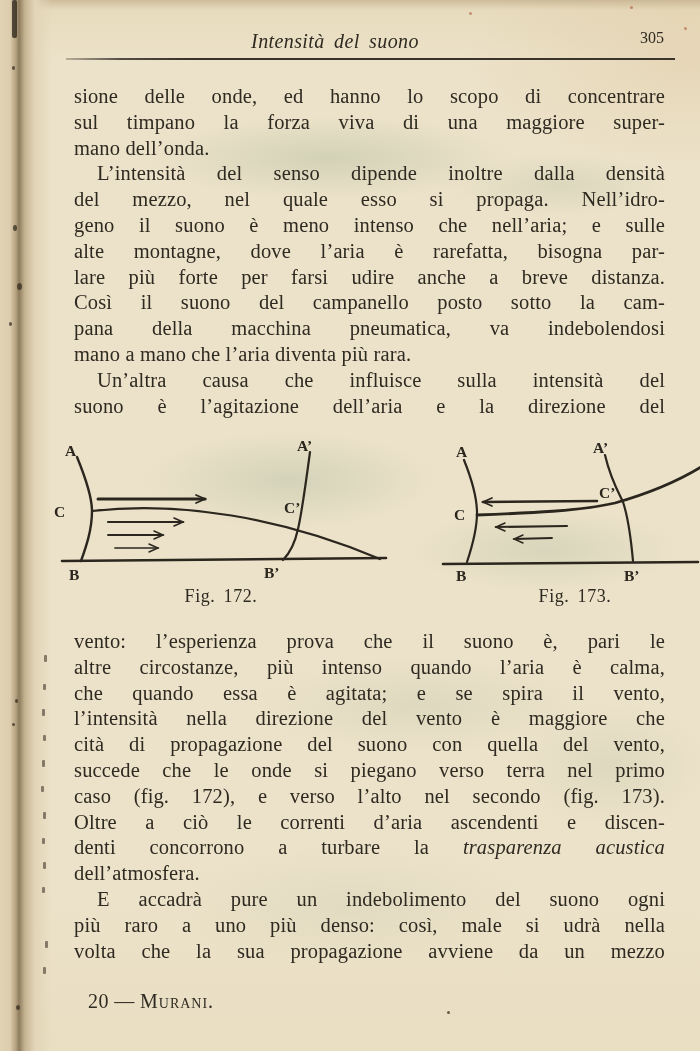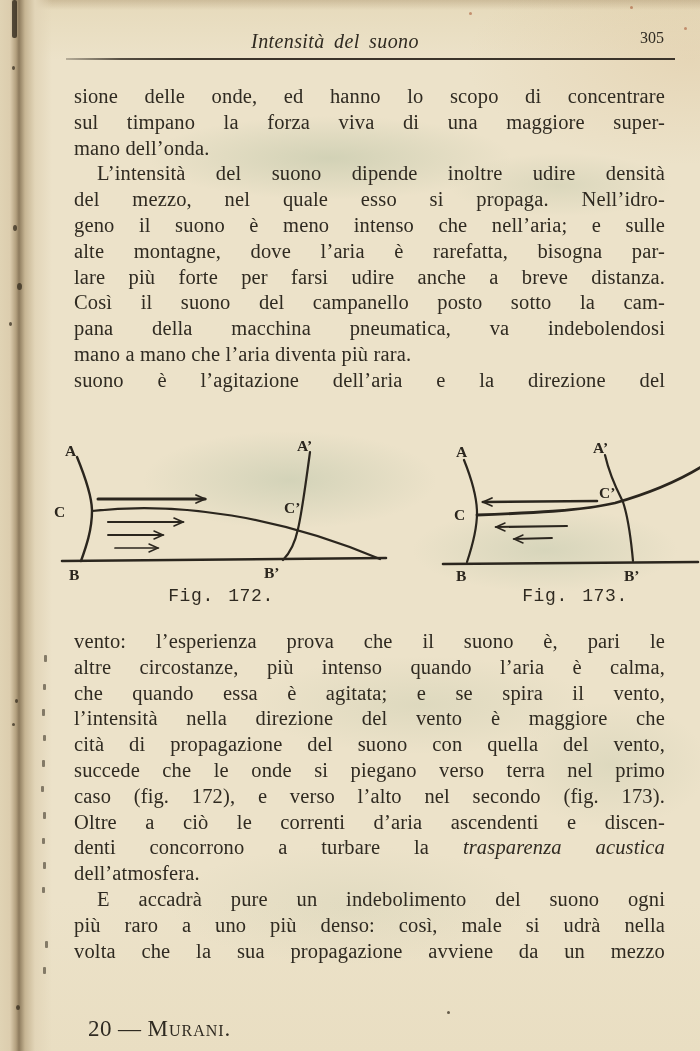--- a/index.html
+++ b/index.html
@@ -43,25 +43,25 @@
   .line{height:25.8px;text-align:justify;text-align-last:left;white-space:normal;}
   .line.just{text-align-last:justify;}
   .line.ind{text-indent:23px;}
 
   .figure-svg{position:absolute;}
   #fig172{left:50px;top:437px;}
   #fig173{left:440px;top:437px;}
   svg .stroke{stroke:#2b261e;fill:none;stroke-linecap:round;}
   svg text{font-family:"Liberation Serif","DejaVu Serif",serif;font-weight:700;font-size:15.5px;fill:#2b261e;}
   .fig-caption{position:absolute;top:586px;width:150px;text-align:center;font-size:18px;
-    letter-spacing:0.6px;word-spacing:3px;font-family:Liberation Mono, monospace;}
+    letter-spacing:0.6px;word-spacing:3px;}
   #cap172{left:146px;}
   #cap173{left:500px;}
 
-  .footer{position:absolute;left:88px;top:1016px;font-size:23px;letter-spacing:0.4px;}
+  .footer{position:absolute;left:88px;top:990px;font-size:20px;letter-spacing:0.4px;}
   .footer .sc{font-variant:small-caps;letter-spacing:1px;}
 </style>
 </head>
 <body>
 
 <div class="page" style="--paper: #ebe1c6; --ink: #2f2a21; --rule: #3b342a;">
 
   <div class="top-shade"></div>
   <div class="gutter"></div>
   <div class="gutter-topmark"></div>
@@ -90,28 +90,29 @@
   <div class="margin-mark" style="left:43px;top:967px;width:3px;height:7px;"></div>
 
   <div class="running-head">Intensità del suono</div>
   <div class="page-number">305</div>
   <div class="head-rule"></div>
 
   <div class="textblock" id="block1">
       <div class="line just">sione delle onde, ed hanno lo scopo di concentrare</div>
       <div class="line just">sul timpano la forza viva di una maggiore super-</div>
       <div class="line">mano dell’onda.</div>
-      <div class="line just ind">L’intensità del suono dipende inoltre udire densità</div>
+      <div class="line just ind">L’intensità del senso dipende inoltre dalla densità</div>
       <div class="line just">del mezzo, nel quale esso si propaga. Nell’idro-</div>
       <div class="line just">geno il suono è meno intenso che nell’aria; e sulle</div>
       <div class="line just">alte montagne, dove l’aria è rarefatta, bisogna par-</div>
       <div class="line just">lare più forte per farsi udire anche a breve distanza.</div>
       <div class="line just">Così il suono del campanello posto sotto la cam-</div>
       <div class="line just">pana della macchina pneumatica, va indebolendosi</div>
       <div class="line">mano a mano che l’aria diventa più rara.</div>
+      <div class="line just ind">Un’altra causa che influisce sulla intensità del</div>
       <div class="line just">suono è l’agitazione dell’aria e la direzione del</div>
     </div>
   <div class="textblock" id="block2">
       <div class="line just">vento: l’esperienza prova che il suono è, pari le</div>
       <div class="line just">altre circostanze, più intenso quando l’aria è calma,</div>
       <div class="line just">che quando essa è agitata; e se spira il vento,</div>
       <div class="line just">l’intensità nella direzione del vento è maggiore che</div>
       <div class="line just">cità di propagazione del suono con quella del vento,</div>
       <div class="line just">succede che le onde si piegano verso terra nel primo</div>
       <div class="line just">caso (fig. 172), e verso l’alto nel secondo (fig. 173).</div>

